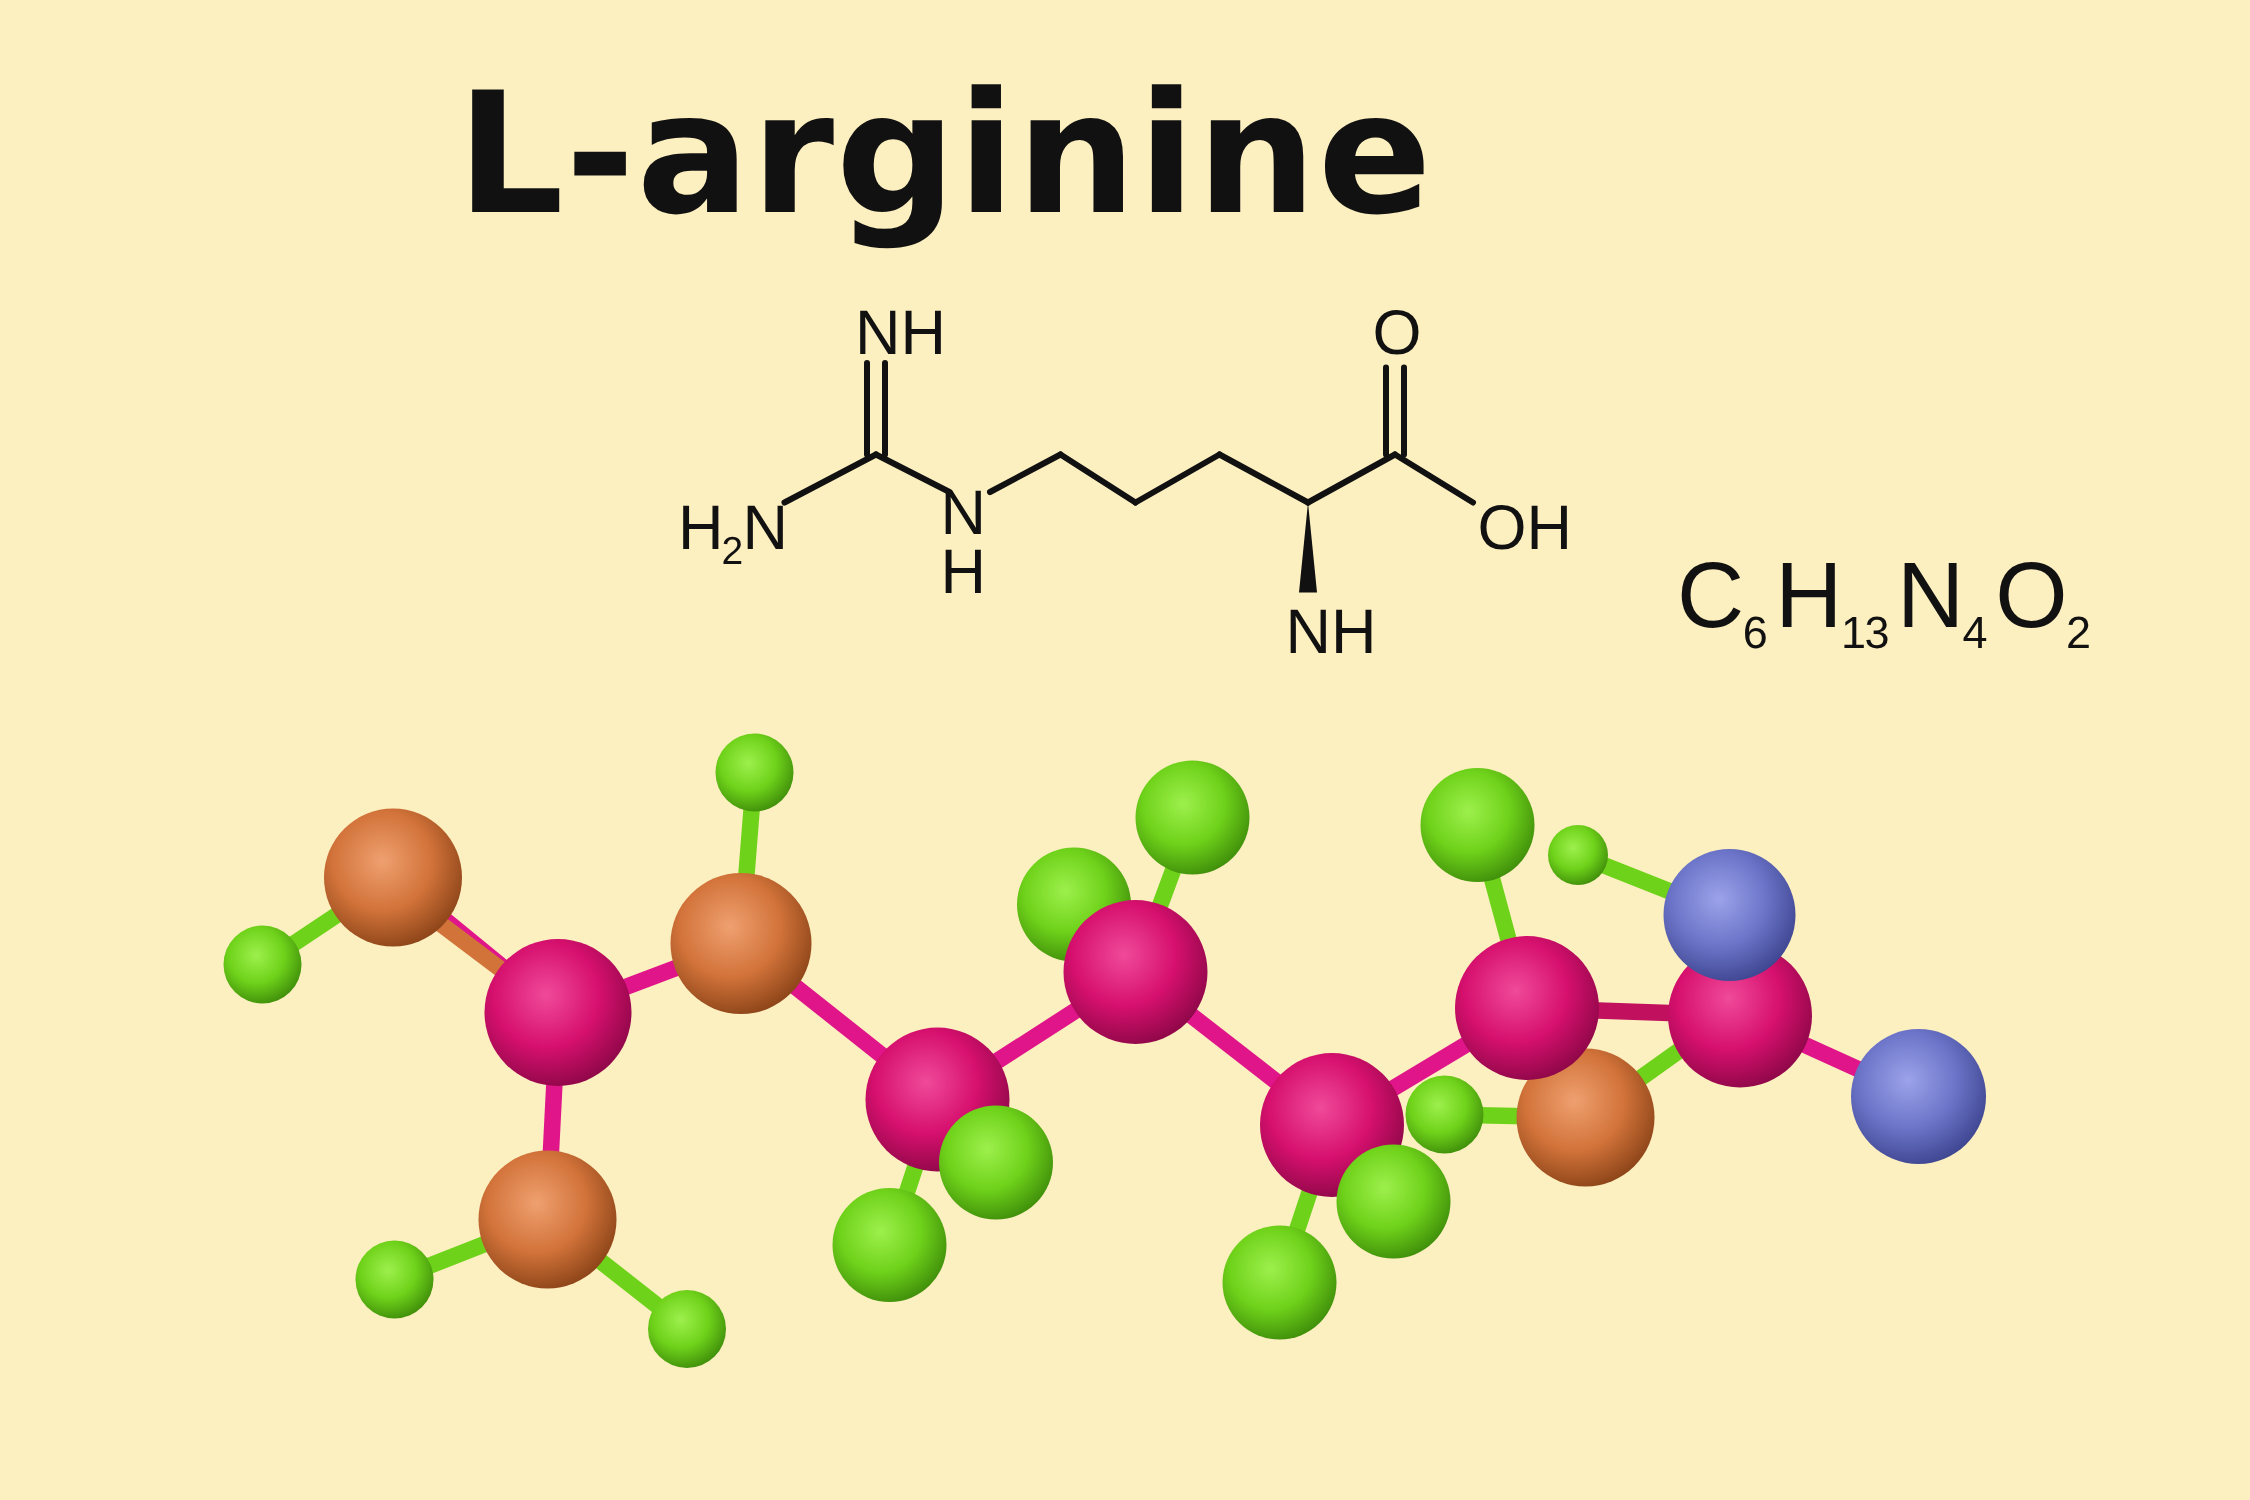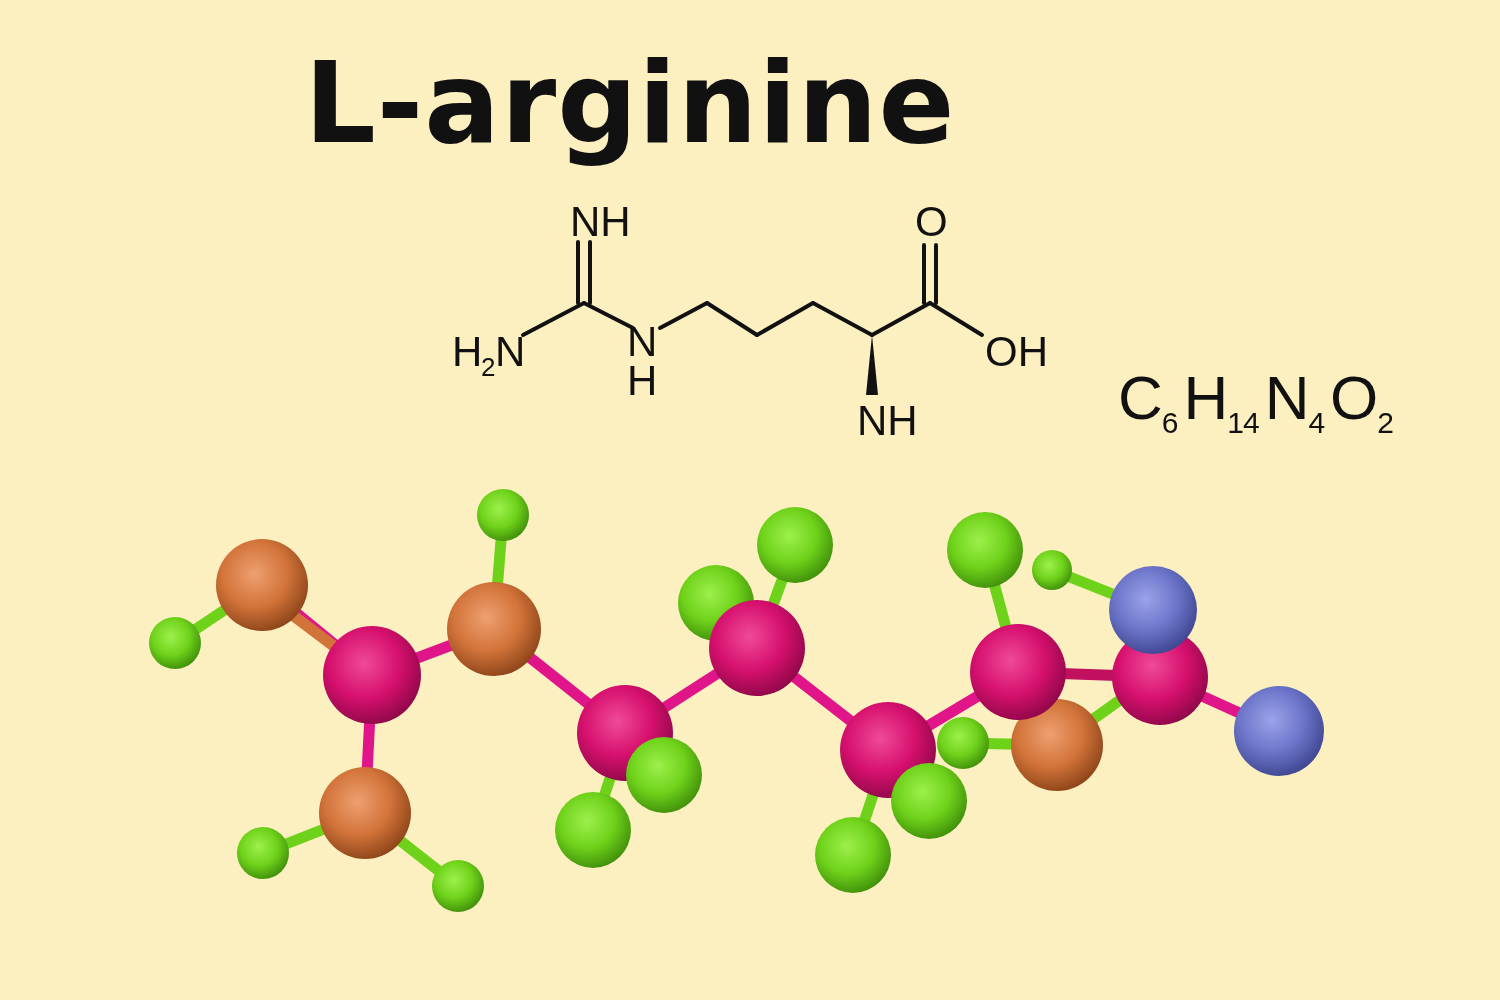--- a/index.html
+++ b/index.html
@@ -45,21 +45,21 @@
   <text class="lbl sub" x="481" y="376">2</text>
   <text class="lbl" x="495" y="366">N</text>
   <text class="lbl" x="627" y="356">N</text>
   <text class="lbl" x="627" y="395">H</text>
   <text class="lbl" x="915" y="236">O</text>
   <text class="lbl" x="985" y="366">OH</text>
   <text class="lbl" x="857" y="435">NH</text>
 </svg>
 
 <div class="formula">
-  <span>C</span><sub>6</sub><span>H</span><sub>14</sub><span>N</span><sub>4</sub><span>O</span><sub>2</sub>
+  <span>C</span><sub>6</sub><span>H</span><sub>13</sub><span>N</span><sub>4</sub><span>O</span><sub>2</sub>
 </div>
 
 <svg width="1500" height="1000" viewBox="0 0 1500 1000">
   <defs>
     <radialGradient id="gC" cx="0.42" cy="0.38" r="0.65">
       <stop offset="0" stop-color="#F04A9A"></stop>
       <stop offset="0.55" stop-color="#D6106E"></stop>
       <stop offset="1" stop-color="#8E0748"></stop>
     </radialGradient>
     <radialGradient id="gH" cx="0.42" cy="0.38" r="0.65">

